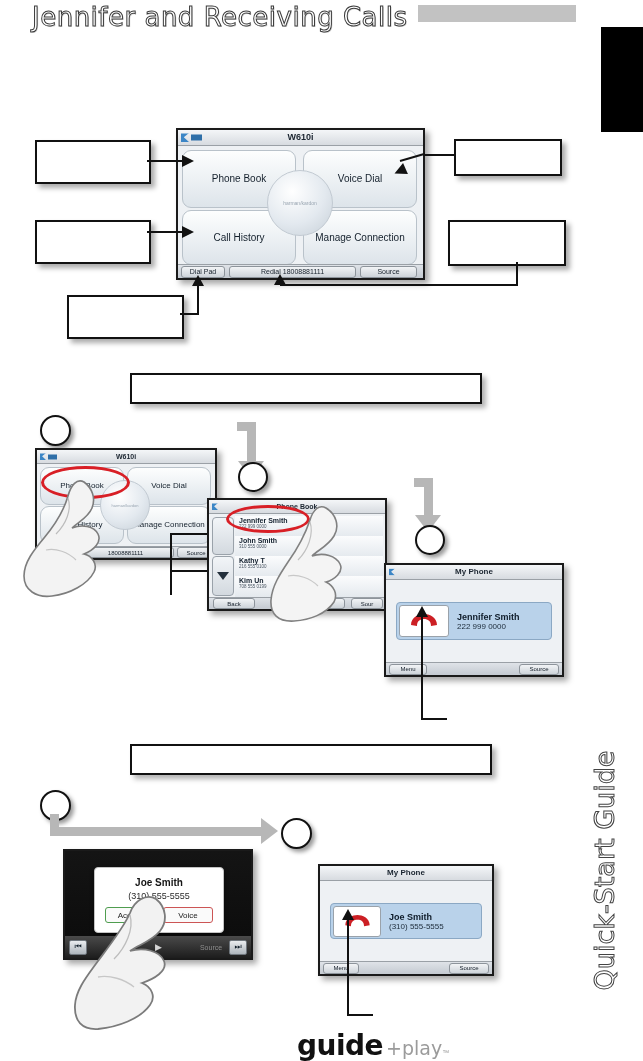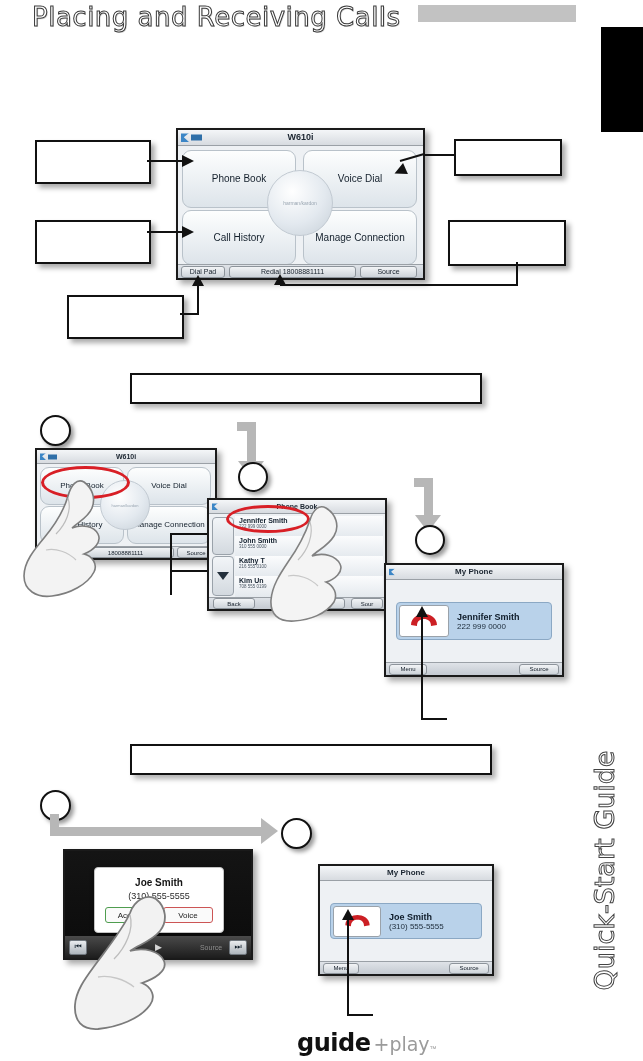--- a/index.html
+++ b/index.html
@@ -162,29 +162,29 @@
     position:absolute;border:3px solid #d81f26;border-radius:50%;
     background:transparent;
   }
 
   
   .hand{position:absolute;pointer-events:none;}
   .hand svg{display:block;}
 
   
   #logo{left:297px;top:1029px;display:flex;align-items:baseline;}
-  #logo-guide{font-size:24px;font-weight:bold;color:#111;font-family:"DejaVu Sans",sans-serif;letter-spacing:-.5px;}
+  #logo-guide{font-size:28px;font-weight:bold;color:#111;font-family:"DejaVu Sans",sans-serif;letter-spacing:-.5px;}
   #logo-plus{font-size:19px;color:#9b9b9b;font-family:"DejaVu Sans",sans-serif;margin-left:3px;}
   #logo-play{font-size:19px;color:#9b9b9b;font-family:"DejaVu Sans",sans-serif;}
   #logo-tm{font-size:7px;color:#9b9b9b;}
 </style>
 </head>
 <body>
 
-<div class="abs" id="page-title">Placing and Receiving Calls</div>
+<div class="abs" id="page-title">Jennifer and Receiving Calls</div>
 <div class="abs" id="title-rule"></div>
 <div class="abs" id="black-tab"></div>
 <div class="abs" id="side-text">Quick-Start Guide</div>
 
 <div class="device" style="left:176px;top:128px;width:245px;height:148px;">
   <div class="dev-title" style="height:15px;font-size:9px;line-height:15px;">
     <span class="dev-icons">
       <span class="ic-phone"></span>
       <span class="ic-bars"></span>
     </span>

